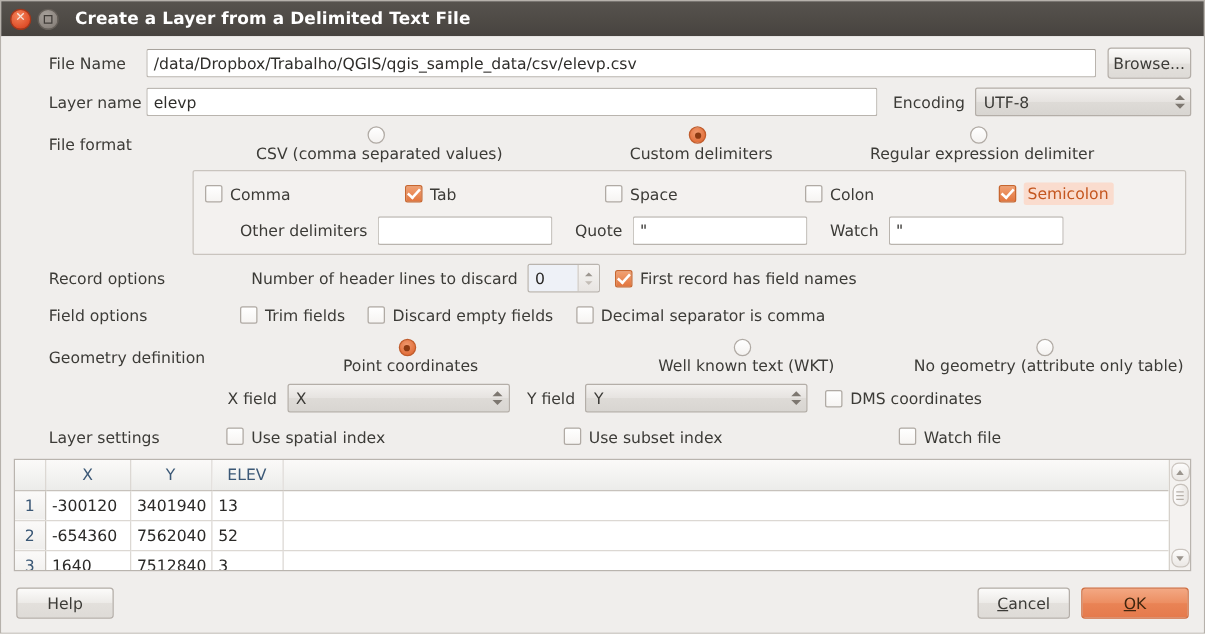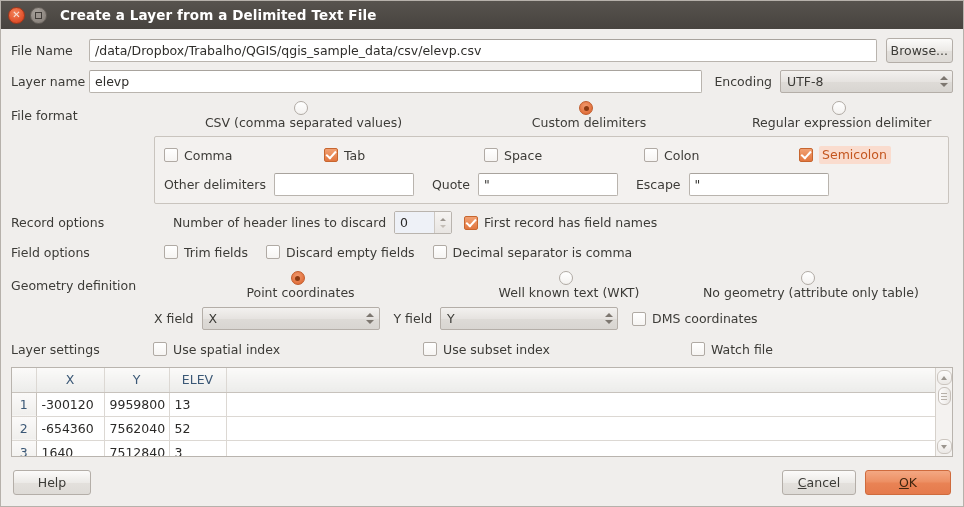--- a/index.html
+++ b/index.html
@@ -89,20 +89,21 @@
   }
 
   .row {
     display: flex;
     align-items: center;
     min-height: 22px;
   }
   .lbl {
     color: #3c3b37;
     white-space: nowrap;
+    margin-left: 28px;
   }
   .lbl-col {
     width: 142px;
     flex: 0 0 142px;
   }
 
   
   .tinput {
     background: #ffffff;
     border: 1px solid #b9b4ae;
@@ -406,21 +407,21 @@
       <div class="lbl" style="margin-left:12px;flex:0 0 auto;">Encoding</div>
       <div class="combo" style="width:173px;margin-left:8px;flex:0 0 173px;">
         <span class="val">UTF-8</span>
         <span class="spin-arrows">
           <span class="ar-up"></span>
             <span class="ar-dn"></span>
         </span>
       </div>
     </div>
 
-    <div class="row" style="margin-top:8px;gap:28px;">
+    <div class="row" style="margin-top:8px;">
       <div class="lbl lbl-col">File format</div>
       <div class="radio-wrap" style="width:245px;flex:0 0 245px;">
         <span class="radio"></span>
         <span>CSV (comma separated values)</span>
       </div>
       <div class="radio-wrap" style="width:270px;flex:0 0 270px;">
         <span class="radio on">
             <span class="dot"></span>
           </span>
         <span>Custom delimiters</span>
@@ -452,21 +453,21 @@
         <div class="cb-wrap">
           <span class="cb on"></span>
           <span class="focus-hl">Semicolon</span>
         </div>
       </div>
       <div class="row" style="margin-top:7px;">
         <div class="lbl">Other delimiters</div>
         <div class="tinput" style="width:140px;flex:0 0 140px;margin-left:8px;"></div>
         <div class="lbl" style="margin-left:18px;">Quote</div>
         <div class="tinput" style="width:140px;flex:0 0 140px;margin-left:8px;">"</div>
-        <div class="lbl" style="margin-left:18px;">Escape</div>
+        <div class="lbl" style="margin-left:18px;">Watch</div>
         <div class="tinput" style="width:140px;flex:0 0 140px;margin-left:8px;">"</div>
       </div>
     </div>
 
     <div class="row" style="margin-top:7px;">
       <div class="lbl lbl-col">Record options</div>
       <div class="lbl" style="margin-left:20px;">Number of header lines to discard</div>
       <div class="spinbox" style="margin-left:8px;">
         <span class="sval">0</span>
         <span class="sarrows">
@@ -569,21 +570,21 @@
               <th>X</th>
               <th>Y</th>
               <th>ELEV</th>
               <th class="filler"></th>
             </tr>
           </thead>
           <tbody>
             <tr>
               <td class="rownum">1</td>
               <td>-300120</td>
-              <td>9959800</td>
+              <td>3401940</td>
               <td>13</td>
               <td class="filler"></td>
             </tr>
             <tr>
               <td class="rownum">2</td>
               <td>-654360</td>
               <td>7562040</td>
               <td>52</td>
               <td class="filler"></td>
             </tr>

